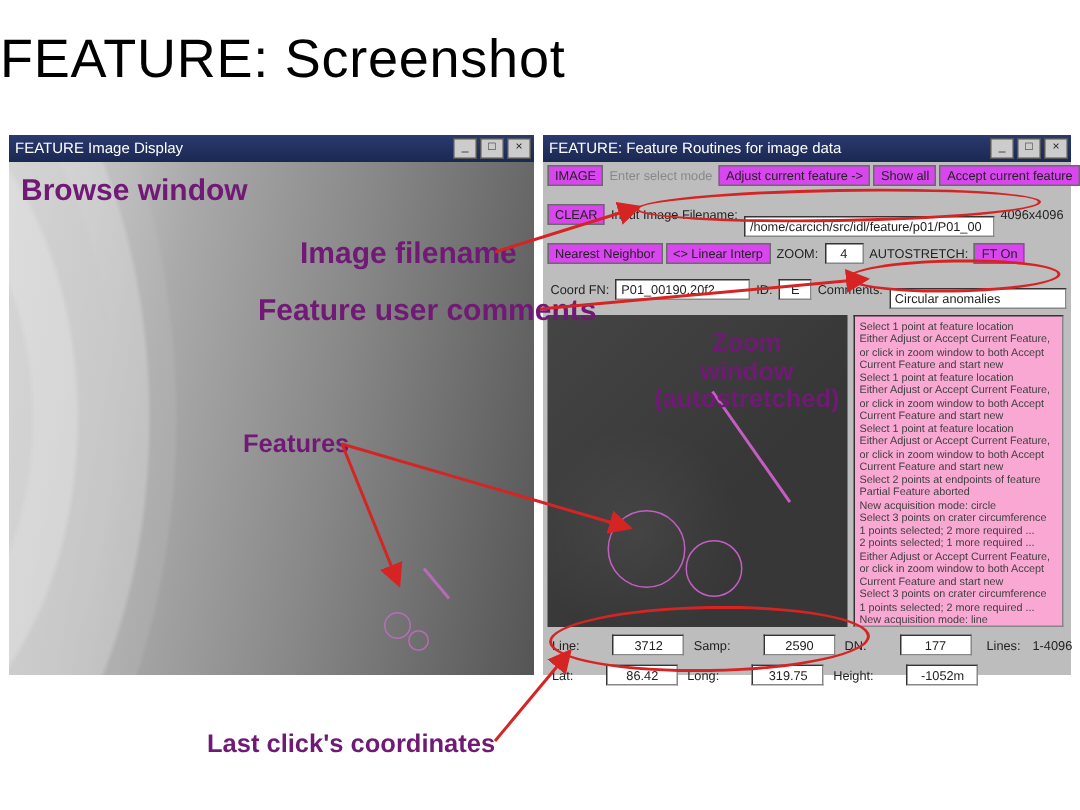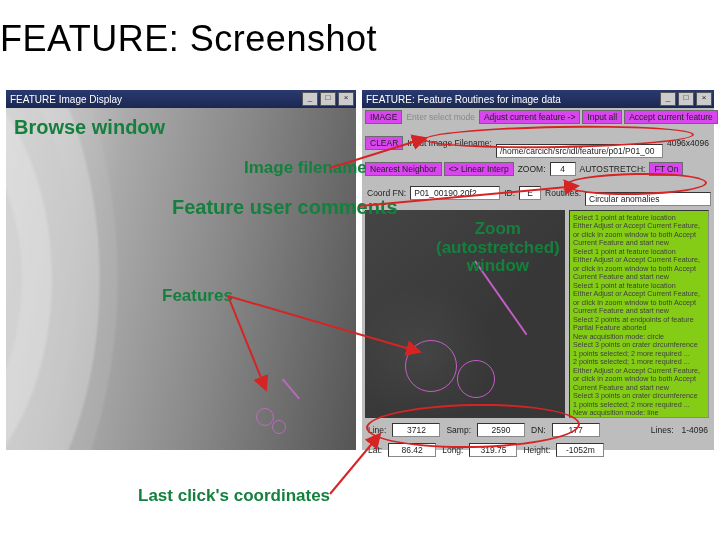--- a/index.html
+++ b/index.html
@@ -140,43 +140,43 @@
   }
   .zoom-win .zcircle{
     position:absolute;border:1.5px solid #c060c0;border-radius:50%;
   }
   .zoom-win .zline{
     position:absolute;background:#c060c0;transform-origin:left center;
   }
   .help-text{
     width:140px;height:208px;
     border:1px inset #888;
-    background:#84cc16;
+    background:#f9a8d4;
     box-sizing:border-box;
     padding:3px;
     font-size:7.2px;
     line-height:1.18;
     color:#404040;
     overflow:hidden;
   }
   .coords-row{
     display:flex;gap:4px;padding:3px 4px;font-size:8.5px;align-items:center;
   }
-  .coords-row .field{min-width:40px;text-align:center;}
+  .coords-row .field{min-width:40px;text-align:center;margin-left:16px;}
 
   
   .anno {
     position: absolute;
     font-family: Arial, sans-serif;
-    color: #15803d;
+    color: #701a75;
     font-weight: bold;
     white-space: nowrap;
   }
   .anno.title-anno  { left: 14px;  top: 116px;  font-size: 20px; }
-  .anno.imgfile     { left: 200px; top: 158px;  font-size: 17px; margin-left: 44px; }
+  .anno.imgfile     { left: 200px; top: 158px;  font-size: 20px; }
   .anno.comments    { left: 172px; top: 196px;  font-size: 20px; }
   .anno.feats       { left: 162px; top: 286px;  font-size: 17px; }
   .anno.lastclick   { left: 138px; top: 486px;  font-size: 17px; }
   .anno.zoomwin     { left: 436px; top: 220px;  font-size: 17px; text-align:center; line-height:1.1;}
 
   
   .ellipse {
     position: absolute;
     border: 2px solid #d62424;
     border-radius: 50%;
@@ -219,21 +219,21 @@
         <div class="wbtn">_</div>
         <div class="wbtn">□</div>
         <div class="wbtn">×</div>
       </div>
     </div>
 
     <div class="toolbar-row">
       <span class="btn">IMAGE</span>
       <span class="lbl disabled">Enter select mode</span>
       <span class="btn">Adjust current feature -&gt;</span>
-      <span class="btn">Input all</span>
+      <span class="btn">Show all</span>
       <span class="btn">Accept current feature</span>
 
     </div>
 
     <div class="toolbar-row">
       <span class="btn">CLEAR</span>
       <span class="lbl">Input Image Filename:</span>
       <span class="field" style="flex:1;margin-top:16px;">/home/carcich/src/idl/feature/p01/P01_00</span>
       <span class="lbl">4096x4096</span>
     </div>
@@ -245,21 +245,21 @@
       <span class="field" style="width:18px;text-align:center;">4</span>
       <span class="lbl">AUTOSTRETCH:</span>
       <span class="btn">FT On</span>
     </div>
 
     <div class="toolbar-row">
       <span class="lbl">Coord FN:</span>
       <span class="field" style="width:82px;">P01_00190.20f2</span>
       <span class="lbl">ID:</span>
       <span class="field" style="width:14px;text-align:center;">E</span>
-      <span class="lbl">Routines:</span>
+      <span class="lbl">Comments:</span>
       <span class="field" style="flex:1;margin-top:12px;">Circular anomalies</span>
     </div>
 
     <div class="content-row">
       <div class="zoom-win">
         <div class="zcircle" style="left:40px;top:130px;width:50px;height:50px;"></div>
         <div class="zcircle" style="left:92px;top:150px;width:36px;height:36px;"></div>
         <div class="zline" style="left:110px;top:50px;width:90px;height:2px;transform:rotate(55deg);"></div>
       </div>
       <div class="help-text" id="help-text">
@@ -314,22 +314,22 @@
 
   </div>
 </div>
 
 <div class="anno title-anno">Browse window</div>
 <div class="anno imgfile">Image filename</div>
 <div class="anno comments">Feature user comments</div>
 <div class="anno feats">Features</div>
 <div class="anno zoomwin" id="zoom-anno">
     <div>Zoom</div>
+    <div>window</div>
     <div>(autostretched)</div>
-    <div>window</div>
   </div>
 <div class="anno lastclick">Last click's coordinates</div>
 
 <div class="ellipse" style="left:424px;top:126px;width:266px;height:18px;"></div>
 <div class="ellipse" style="left:565px;top:173px;width:138px;height:18px;"></div>
 <div class="ellipse" style="left:366px;top:404px;width:210px;height:40px;"></div>
 
 <svg class="arrows">
   <defs>
     <marker id="arr" markerWidth="8" markerHeight="8" refX="7" refY="4" orient="auto">

